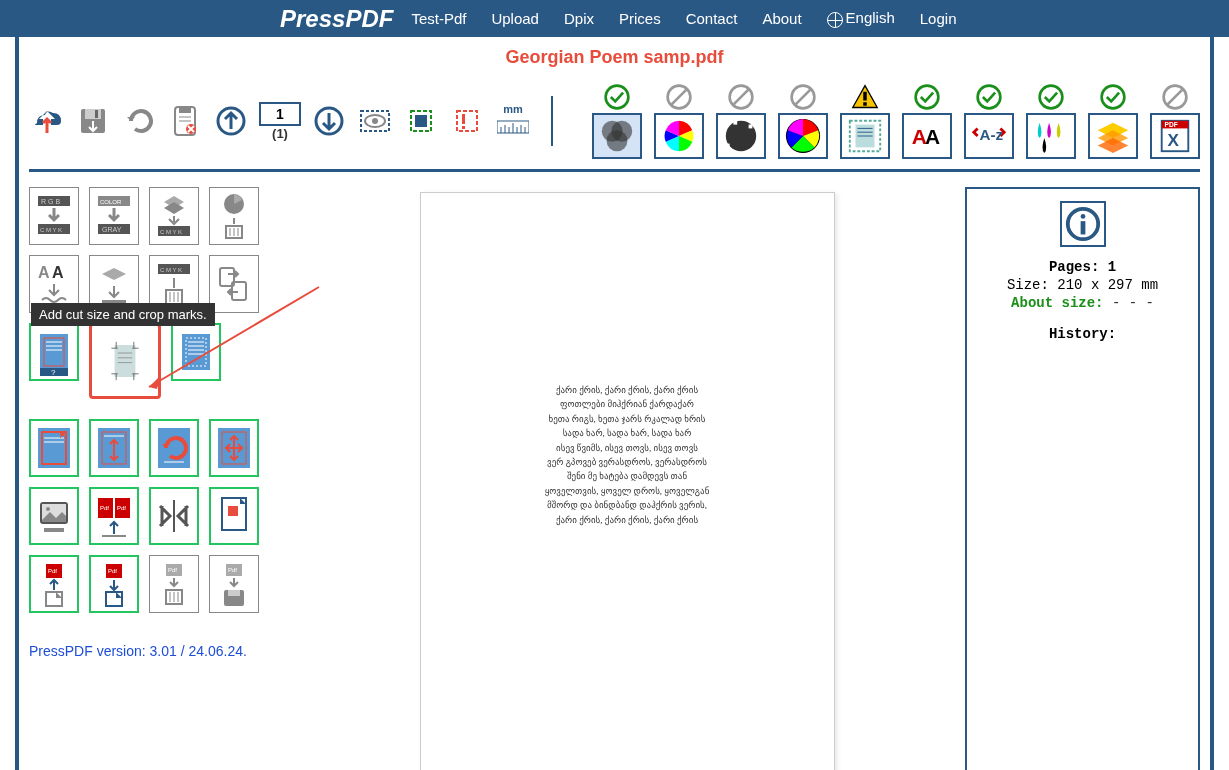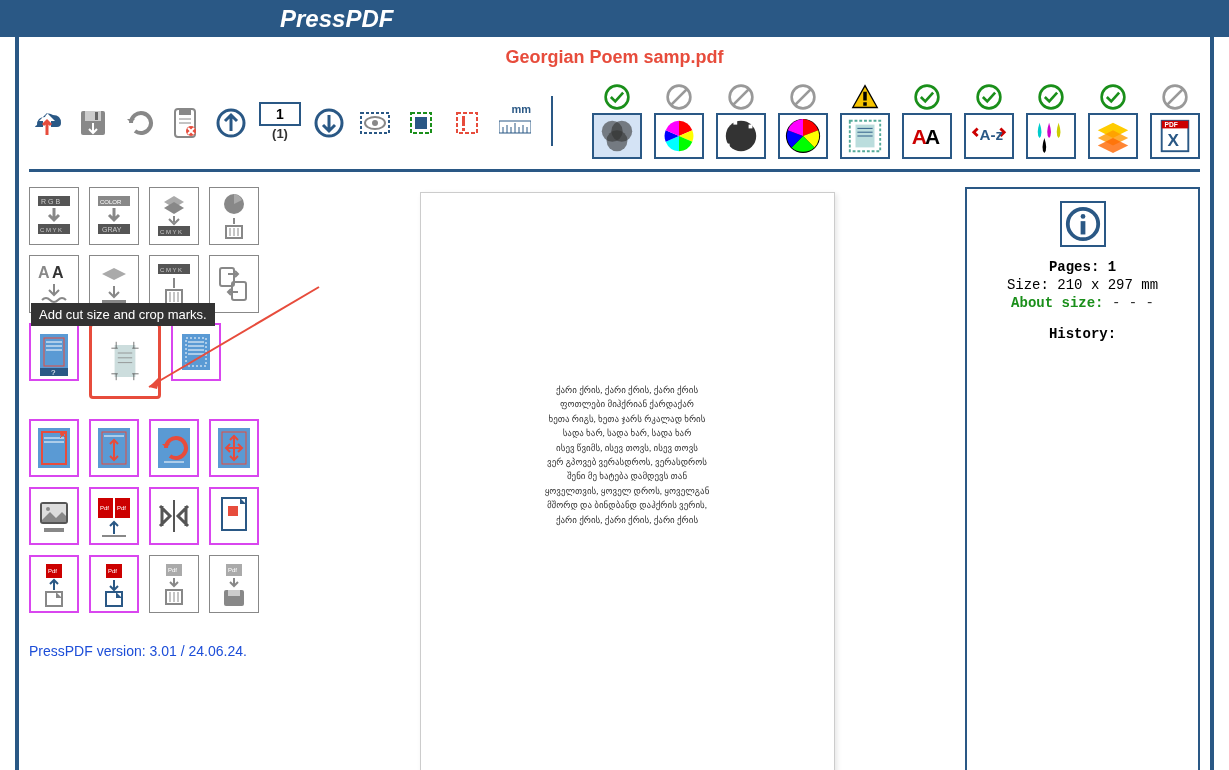--- a/index.html
+++ b/index.html
@@ -16,42 +16,42 @@
 .left-border, .right-border { width: 4px; background: #2a5885; }
 .content { flex: 1; }
 
 .filename-bar { text-align: center; padding: 10px 2px; }
 .filename { color: #e74c3c; font-size: 18px; font-weight: bold; }
 
 .toolbar-row { display: flex; align-items: center; padding: 5px 10px; gap: 8px; }
 .toolbar-left { display: flex; align-items: center; gap: 10px; flex: 0 0 555px; }
 .toolbar-right { display: flex; align-items: center; gap: 12px; }
 
-.icon-btn { width: 36px; height: 36px; display: flex; align-items: flex-end; justify-content: center; cursor: pointer; }
+.icon-btn { width: 36px; height: 36px; display: flex; align-items: center; justify-content: center; cursor: pointer; }
 .icon-btn svg { width: 32px; height: 32px; }
 
 .page-input-wrap { text-align: center; }
 .page-input { width: 42px; height: 24px; border: 2px solid #2a5885; text-align: center; font-size: 14px; font-weight: bold; }
 .page-total { font-size: 13px; font-weight: bold; color: #333; }
 
 .status-icon { width: 28px; height: 28px; }
 .check-circle { stroke: #1a8f1a; stroke-width: 3; fill: none; }
 .block-circle { stroke: #999; stroke-width: 3; fill: none; }
 .warn-tri { fill: #f7c400; stroke: #000; stroke-width: 1.5; }
 .status-box { border: 2px solid #2a5885; padding: 4px; display: flex; align-items: center; justify-content: center; width: 50px; height: 46px; }
 .status-box-sel { border: 2px solid #2a5885; background: #d4e3f5; }
 .status-col { display: flex; flex-direction: column; align-items: center; gap: 2px; }
 
 .hr-blue { border: none; border-top: 3px solid #2a5885; margin: 5px 10px; }
 
 .workspace { display: flex; padding: 10px; gap: 15px; }
 .tools-panel { width: 260px; }
 .tool-grid { display: flex; flex-wrap: wrap; gap: 10px; }
 .tool-btn { width: 50px; height: 58px; border: 1px solid #888; background: #fff; display: flex; align-items: center; justify-content: center; cursor: pointer; position: relative; }
-.tool-btn.blue-border { border: 2px solid #d946ef; }
+.tool-btn.blue-border { border: 2px solid #22c55e; }
 .tool-btn.red-border { border: 3px solid #e74c3c; border-radius: 4px; width: 72px; height: 76px; }
 .tool-btn svg { width: 40px; height: 48px; }
 
 .tooltip { position: absolute; background: #333; color: #fff; font-size: 13px; padding: 4px 8px; white-space: nowrap; top: -22px; left: 0; z-index: 10; }
 
 .preview-panel { flex: 1; display: flex; justify-content: center; padding-top: 5px; }
 .page-preview { width: 415px; height: 585px; background: #fff; border: 1px solid #ccc; box-shadow: 2px 2px 5px rgba(0,0,0,0.1); padding: 190px 60px 0; text-align: center; }
 .poem-text { font-family: Georgia, serif; font-size: 9px; line-height: 1.6; color: #333; }
 
 .info-panel { width: 235px; }
@@ -65,20 +65,30 @@
 
 .arrow-annotation { position: absolute; pointer-events: none; }
 .red-arrow-line { stroke: #e74c3c; stroke-width: 2; fill: none; }
 .red-arrow-head { fill: #e74c3c; }
 </style>
 </head>
 <body>
 
 <div class="header">
   <div class="logo">PressPDF</div>
+  <div class="nav">
+    <a href="#">Test-Pdf</a>
+    <a href="#">Upload</a>
+    <a href="#">Dpix</a>
+    <a href="#">Prices</a>
+    <a href="#">Contact</a>
+    <a href="#">About</a>
+    <a href="#"><span class="globe-icon"></span><span>English</span></a>
+    <a href="#">Login</a>
+  </div>
 </div>
 
 <div class="main-area">
   <div class="left-border"></div>
   <div class="content">
 
     <div class="filename-bar">
       <span class="filename">Georgian Poem samp.pdf</span>
     </div>
 

